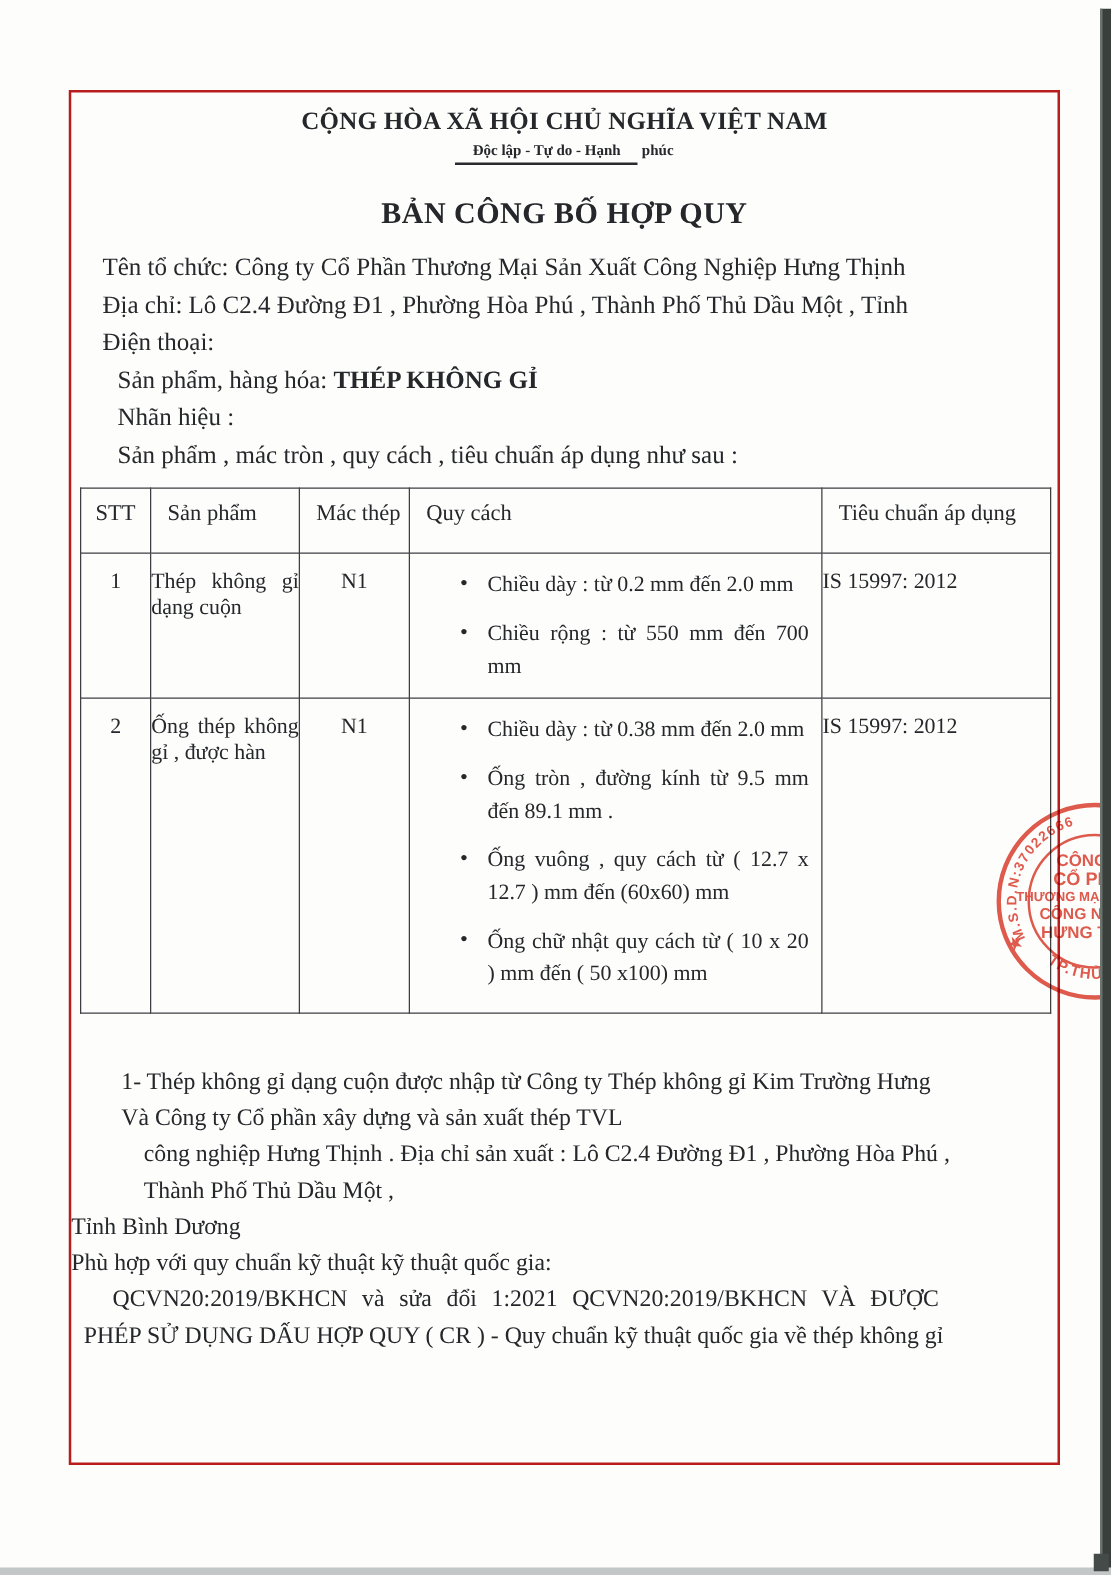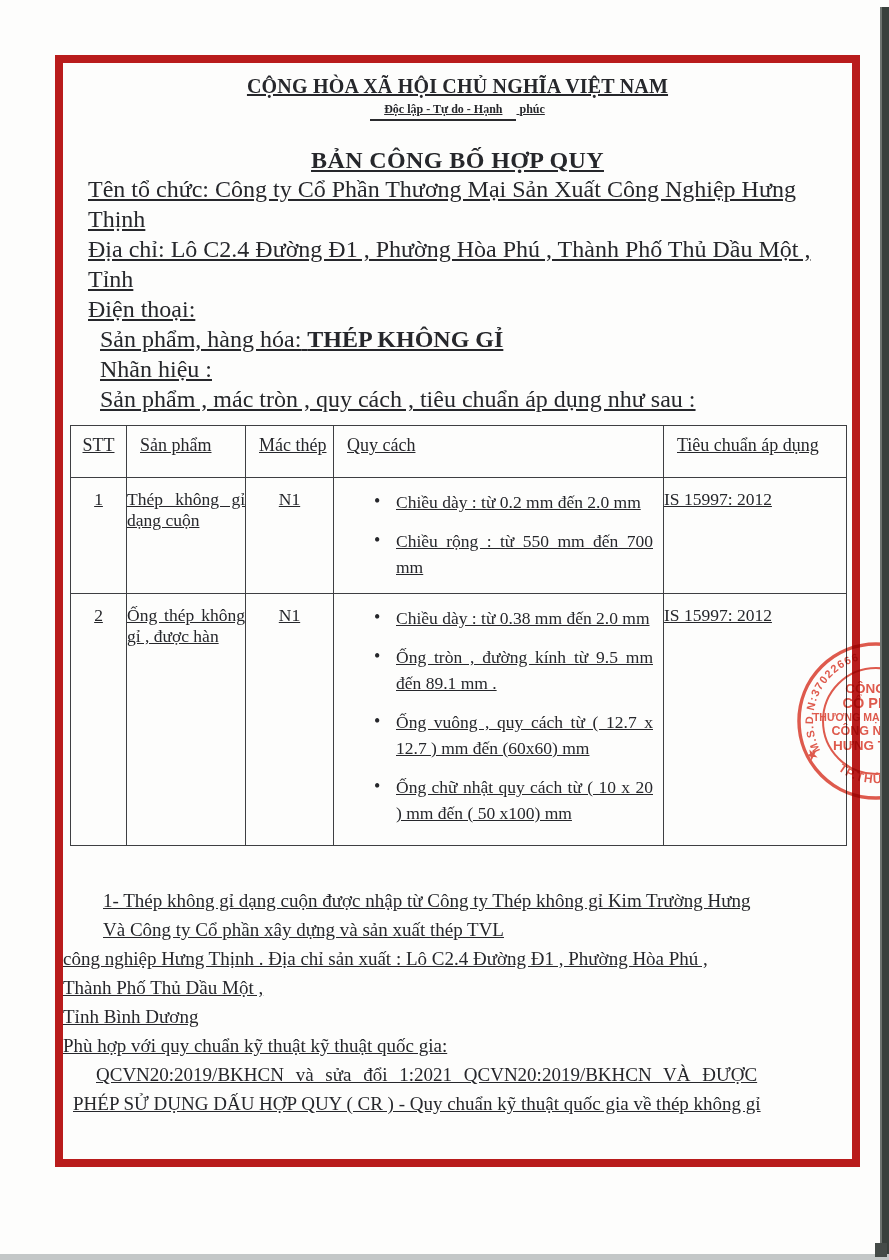--- a/index.html
+++ b/index.html
@@ -13,32 +13,32 @@
   }
   .page{position:absolute;inset:0;background:#fdfdfc;overflow:hidden;}
 
   
   .edge-right{position:absolute;top:7px;right:0;width:7px;height:1253px;background:#39403c;border-left:2px solid #6d736f;}
   .edge-bottom{position:absolute;left:0;bottom:0;width:889px;height:6px;background:#c3c7c7;}
   .edge-corner{position:absolute;right:2px;bottom:3px;width:12px;height:14px;background:#454b48;}
 
   
   .frame{
-    position:absolute;left:55px;top:55px;width:789px;height:1096px;
-    border:8px solid #b91c1c;background:transparent;text-decoration:underline;
+    position:absolute;left:55px;top:72px;width:789px;height:1096px;
+    border:2px solid #b91c1c;background:transparent;
   }
 
   .doc-header{text-align:center;margin-top:12px;}
   .country{font-size:20px;font-weight:bold;letter-spacing:.2px;}
   .motto{font-size:12px;font-weight:bold;margin-top:4px;}
   .motto .ul{border-bottom:2px solid #2a2b2e;padding:0 14px 3px 14px;}
   .title{font-size:24px;font-weight:bold;margin-top:30px;letter-spacing:.4px;}
   .number{font-size:19px;margin-top:10px;}
 
-  .info{margin-top:0;font-size:24px;line-height:30px;}
+  .info{margin-top:14px;font-size:20px;line-height:30px;}
   .ml25{margin-left:25px;margin-right:12px;}
   .ml37{margin-left:37px;margin-right:12px;}
   .bold{font-weight:bold;}
 
   
   table.spec{
     border-collapse:collapse;
     margin:11px 10px 0 7px;
     width:776px;
     table-layout:fixed;
@@ -61,21 +61,21 @@
   ul.qc{list-style:none;margin:0;padding:0 10px 0 36px;}
   ul.qc li{
     position:relative;padding-left:26px;margin-bottom:13px;
     text-align:justify;line-height:26px;font-size:17.5px;
   }
   ul.qc li::before{content:"•";position:absolute;left:4px;top:-1px;font-size:18px;}
 
   
   .notes{margin-top:40px;font-size:19px;line-height:29px;}
   .n-ml40{margin-left:40px;margin-right:12px;}
-  .n-ml58{margin-right:12px;}
+  .n-ml58{margin-left:58px;margin-right:12px;}
   .n-ml25{margin-right:12px;}
   .n-ml33{margin-left:33px;margin-right:12px;}
   .n-ml10{margin-left:10px;margin-right:4px;}
   .qcvn1{word-spacing:7px;}
 
   
   .stamp{
     position:absolute;left:786px;top:631px;width:180px;height:180px;
     mix-blend-mode:multiply;opacity:.88;pointer-events:none;
   }

